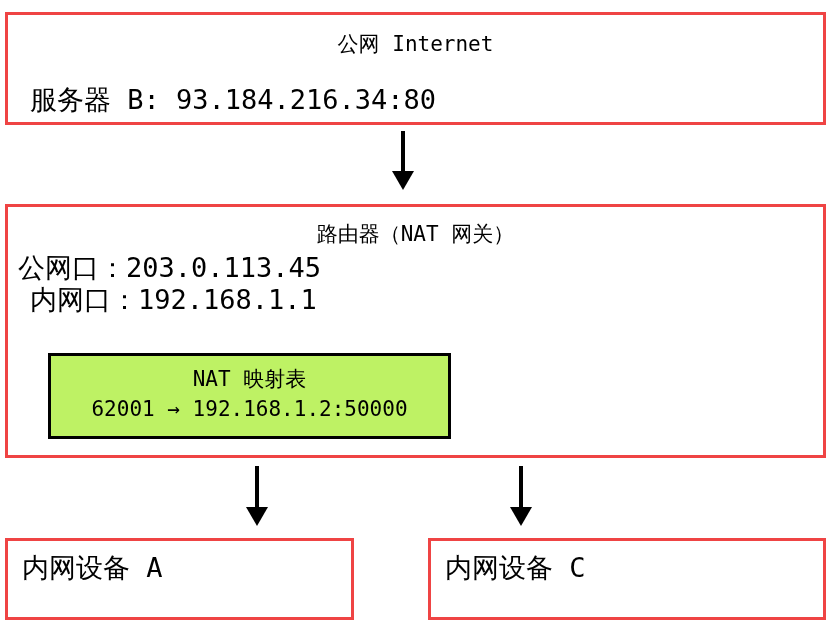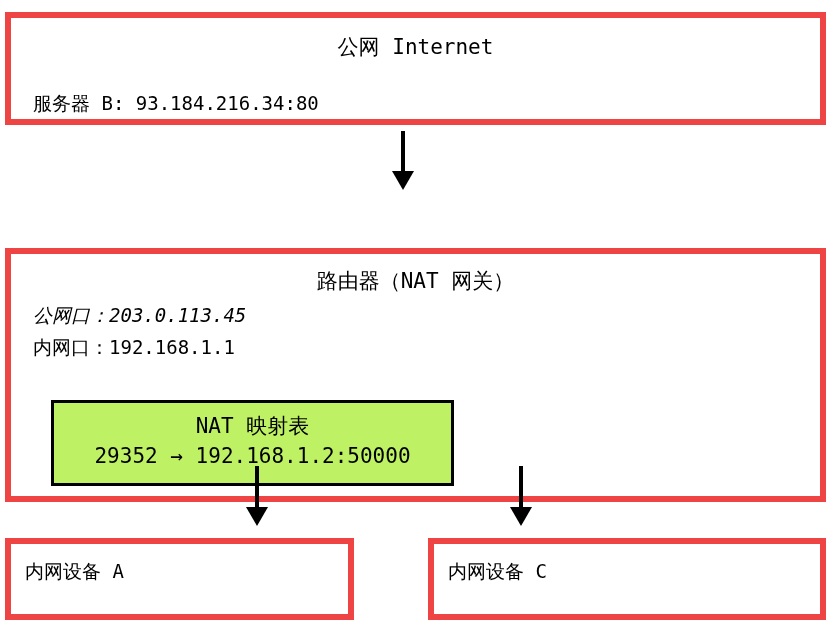--- a/index.html
+++ b/index.html
@@ -15,21 +15,21 @@
     position: relative;
     width: 836px;
     height: 630px;
     background: #ffffff;
     overflow: hidden;
   }
 
   .node-box {
     position: absolute;
     box-sizing: border-box;
-    border: 6px solid #ef4444;
+    border: 3px solid #ef4444;
     background: #ffffff;
   }
 
   .inner-box {
     position: absolute;
     box-sizing: border-box;
     border: 3px solid #000000;
     background: #bef264;
   }
 
@@ -39,21 +39,21 @@
     right: 0;
     text-align: center;
     font-size: 21px;
     line-height: 26px;
     white-space: nowrap;
     font-family: "DejaVu Sans Mono", "Liberation Mono", monospace;
   }
 
   .box-line {
     position: absolute;
-    font-size: 19px;
+    font-size: 27px;
     line-height: 30px;
     white-space: nowrap;
     font-family: "DejaVu Sans Mono", "Liberation Mono", monospace;
   }
 
   
   .connector {
     position: absolute;
   }
   .connector .shaft {
@@ -83,28 +83,28 @@
   <div class="node-box" style="left:5px; top:12px; width:821px; height:113px;">
     <div class="box-title" style="top:16px;">公网 Internet</div>
     <div class="box-line" style="left:22px; top:70px;">服务器 B: 93.184.216.34:80</div>
   </div>
 
   <div class="connector" style="left:382px; top:131px; width:42px; height:66px;">
     <div class="shaft" style="height:40px;"></div>
     <div class="head" style="top:40px;"></div>
   </div>
 
-  <div class="node-box" style="left:5px; top:204px; width:821px; height:254px;margin-top:44px;">
+  <div class="node-box" style="left:5px; top:204px; width:821px; height:254px;">
     <div class="box-title" style="top:14px;">路由器（NAT 网关）</div>
-    <div class="box-line" style="left:22px; top:46px;font-style:italic;">公网口：203.0.113.45</div>
+    <div class="box-line" style="left:10px; top:46px;">公网口：203.0.113.45</div>
     <div class="box-line" style="left:22px; top:78px;">内网口：192.168.1.1</div>
 
     <div class="inner-box" style="left:40px; top:146px; width:403px; height:86px;">
       <div class="box-title" style="top:10px;">NAT 映射表</div>
-      <div class="box-title" style="top:40px;">29352 → 192.168.1.2:50000</div>
+      <div class="box-title" style="top:40px;">62001 → 192.168.1.2:50000</div>
     </div>
   </div>
 
   <div class="connector" style="left:236px; top:466px; width:42px; height:62px;">
     <div class="shaft" style="height:41px;"></div>
     <div class="head" style="top:41px;"></div>
   </div>
 
   <div class="connector" style="left:500px; top:466px; width:42px; height:62px;">
     <div class="shaft" style="height:41px;"></div>

